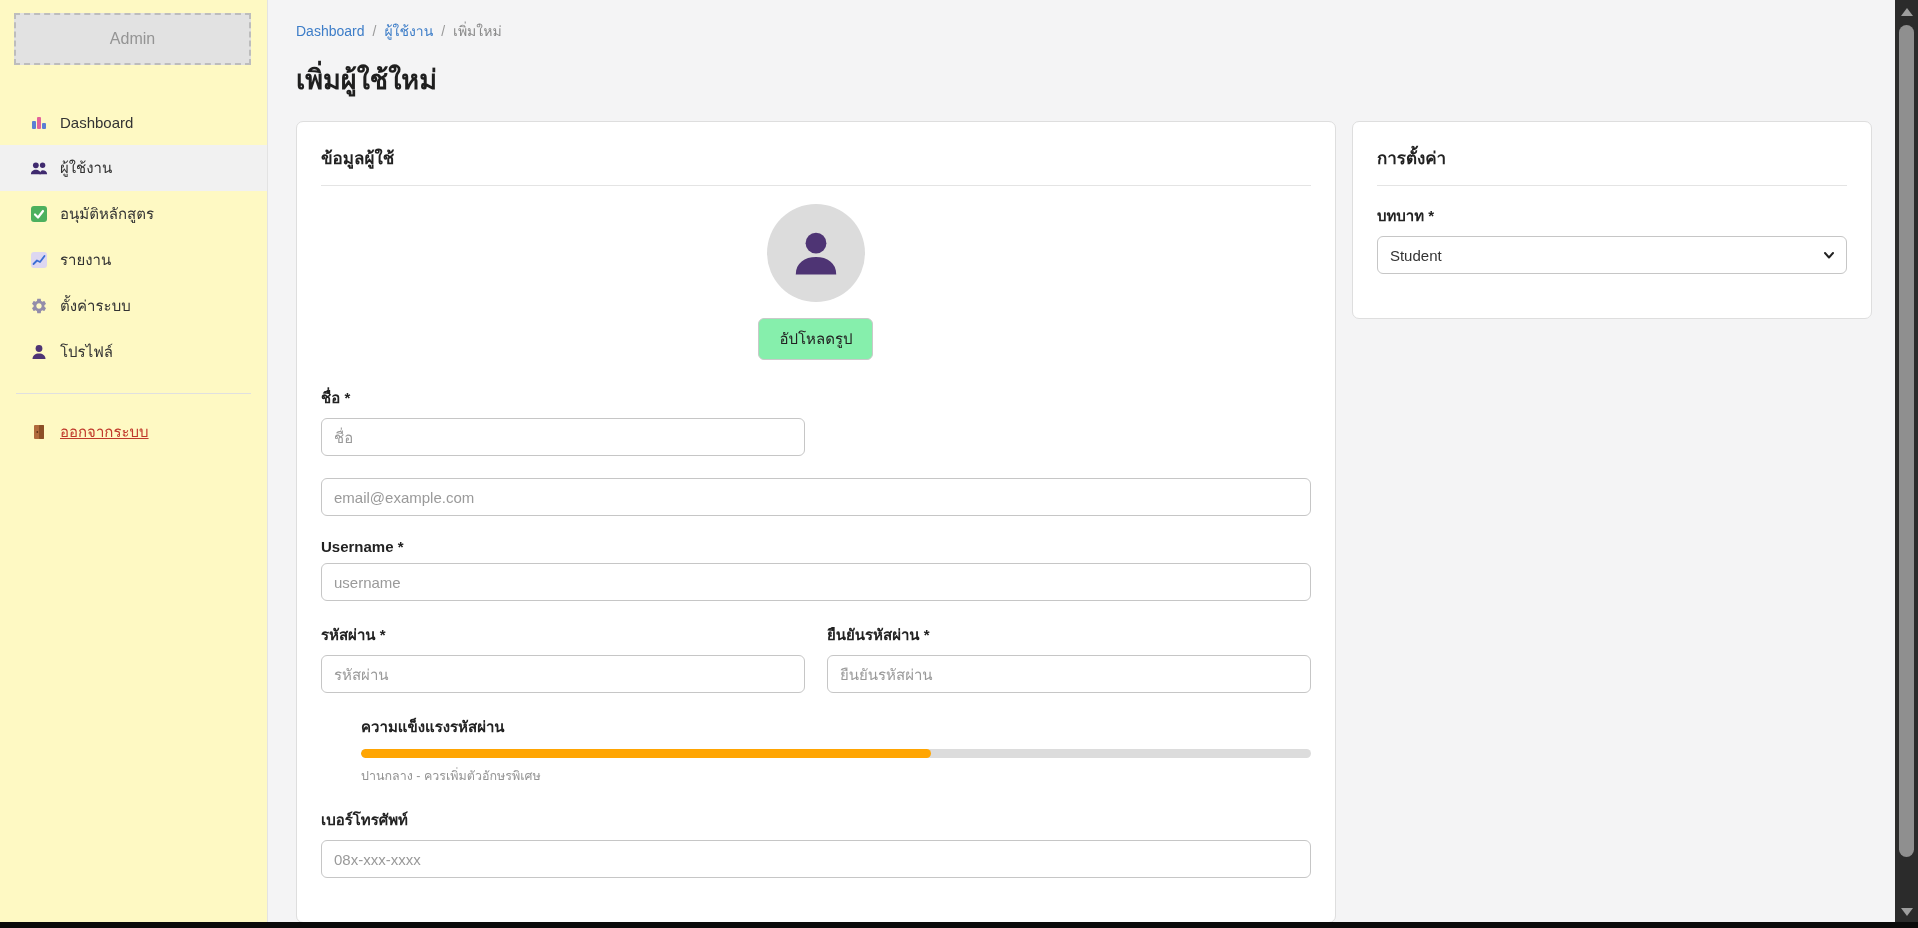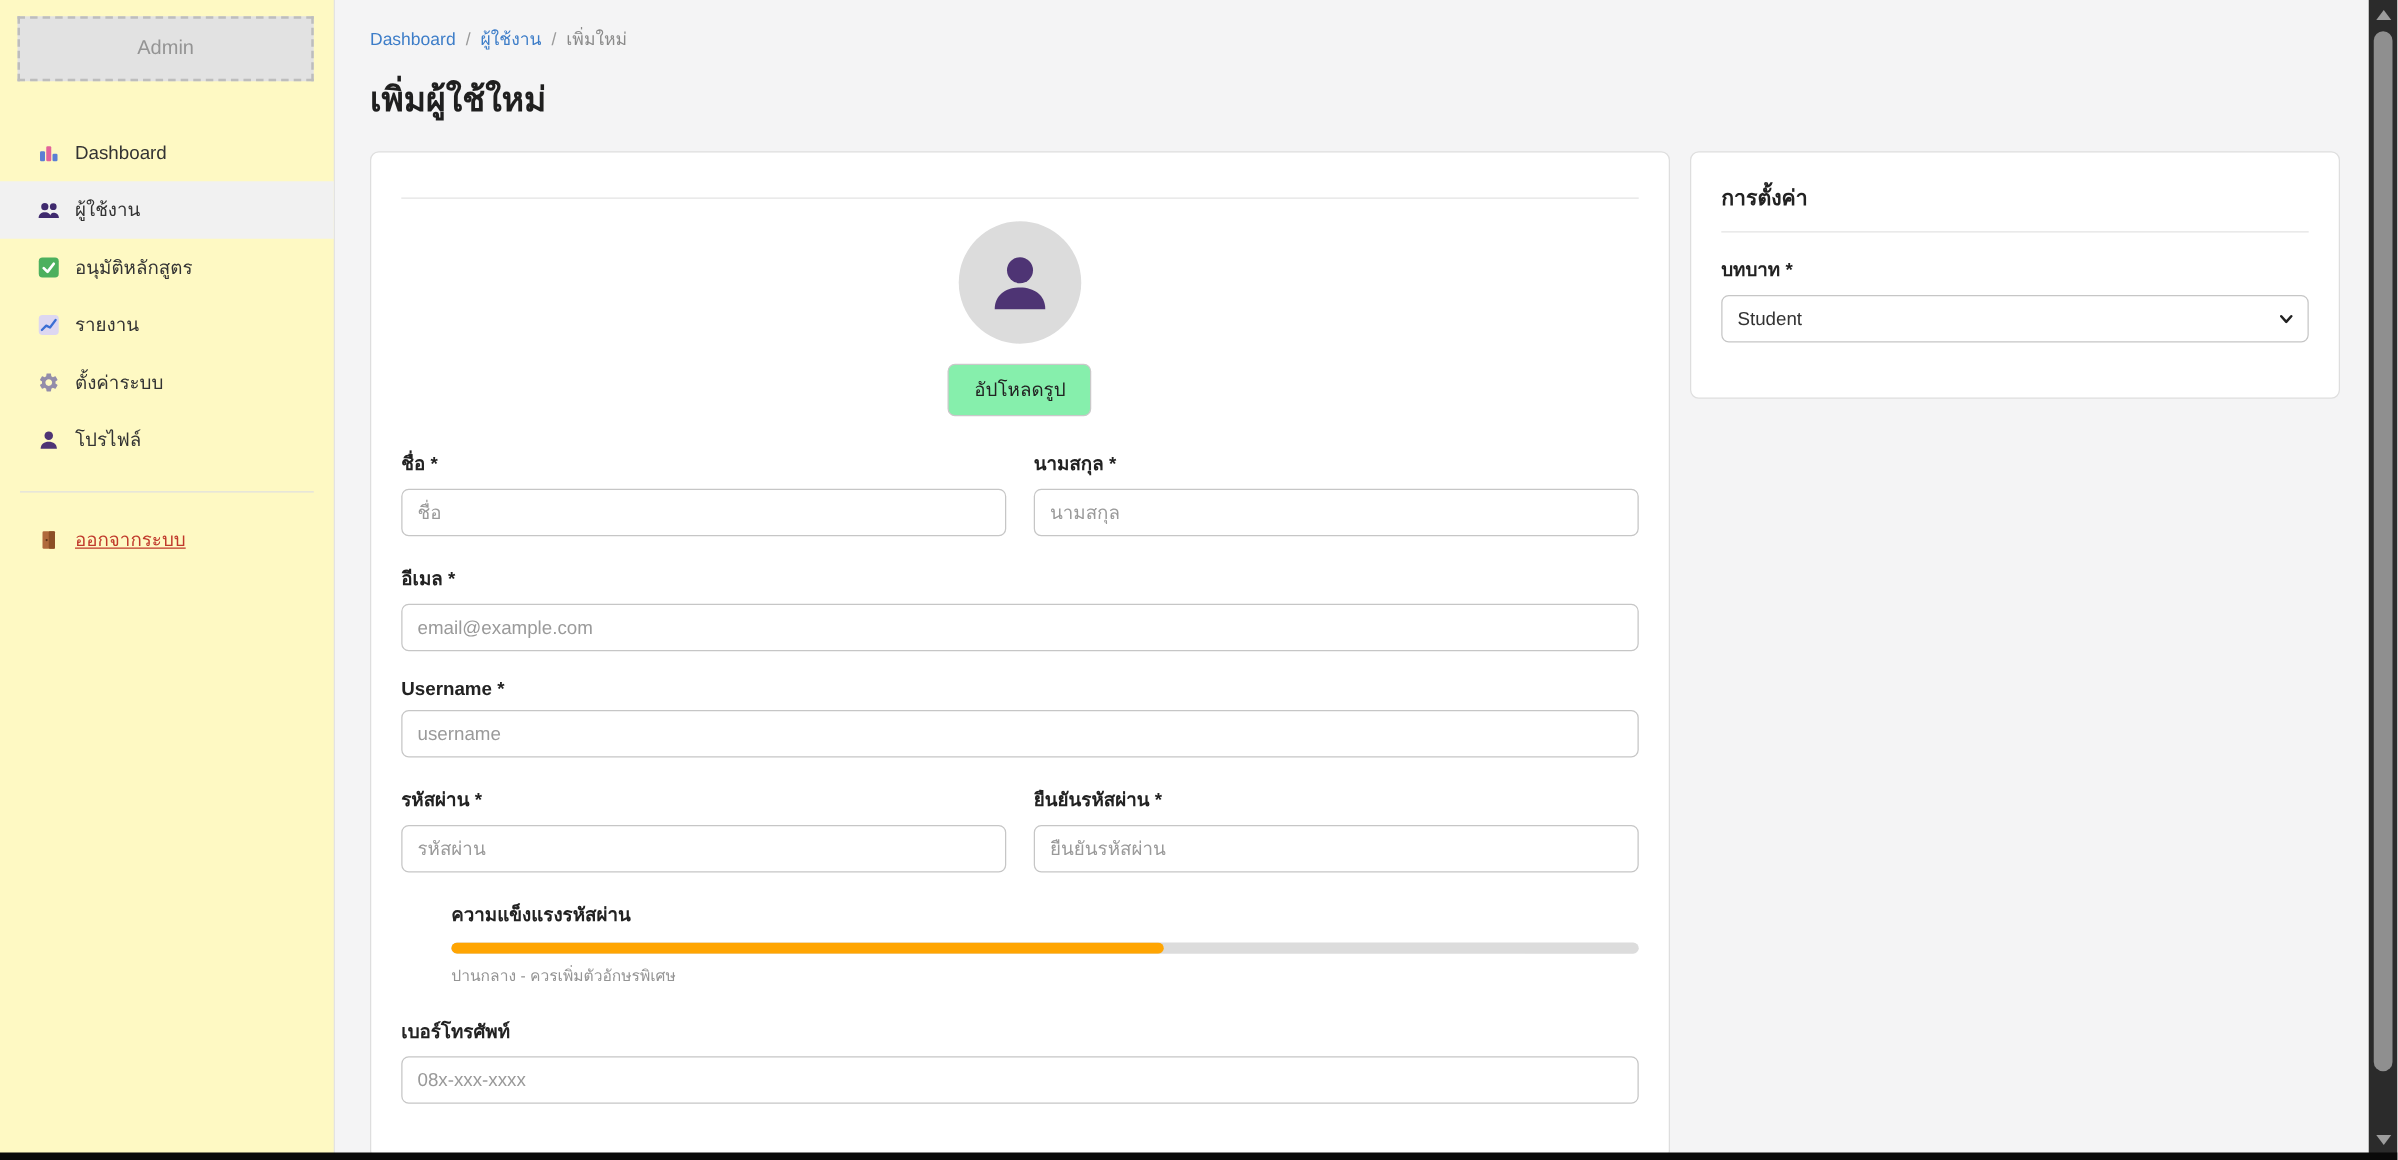--- a/index.html
+++ b/index.html
@@ -220,45 +220,41 @@
       <a>ผู้ใช้งาน</a>
       <span class="sep">/</span>
       <span>เพิ่มใหม่</span>
     </nav>
 
     <h1 class="page-title">เพิ่มผู้ใช้ใหม่</h1>
 
     <div class="content-row">
 
       <section class="card form-card">
+        <div class="card-title">ข้อมูลผู้ใช้</div>
         <hr class="card-divider">
 
         <div class="avatar-block">
           <div class="avatar-circle">
             <svg viewBox="0 0 18 18">
                 <circle cx="9" cy="5.6" r="3.6" fill="#4e3474"></circle>
                 <path d="M2 16.4c0-3.9 3.1-6 7-6s7 2.1 7 6z" fill="#4e3474"></path>
               </svg>
           </div>
           <button class="upload-btn">อัปโหลดรูป</button>
         </div>
 
         <div class="grid-2">
           <div class="field">
             <label><span>ชื่อ</span> <span class="req">*</span></label>
             <input type="text" placeholder="ชื่อ" style="">
           </div>
-          <div class="field">
-            <label><span>นามสกุล</span> <span class="req">*</span></label>
-            <input type="text" placeholder="นามสกุล" style="">
-          </div>
         </div>
 
         <div class="field">
-          <label><span>อีเมล</span> <span class="req">*</span></label>
           <input type="text" placeholder="email@example.com" style="">
         </div>
 
         <div class="field">
           <label><span>Username</span> <span class="req">*</span></label>
           <input type="text" placeholder="username" style="">
         </div>
 
         <div class="grid-2">
           <div class="field">

